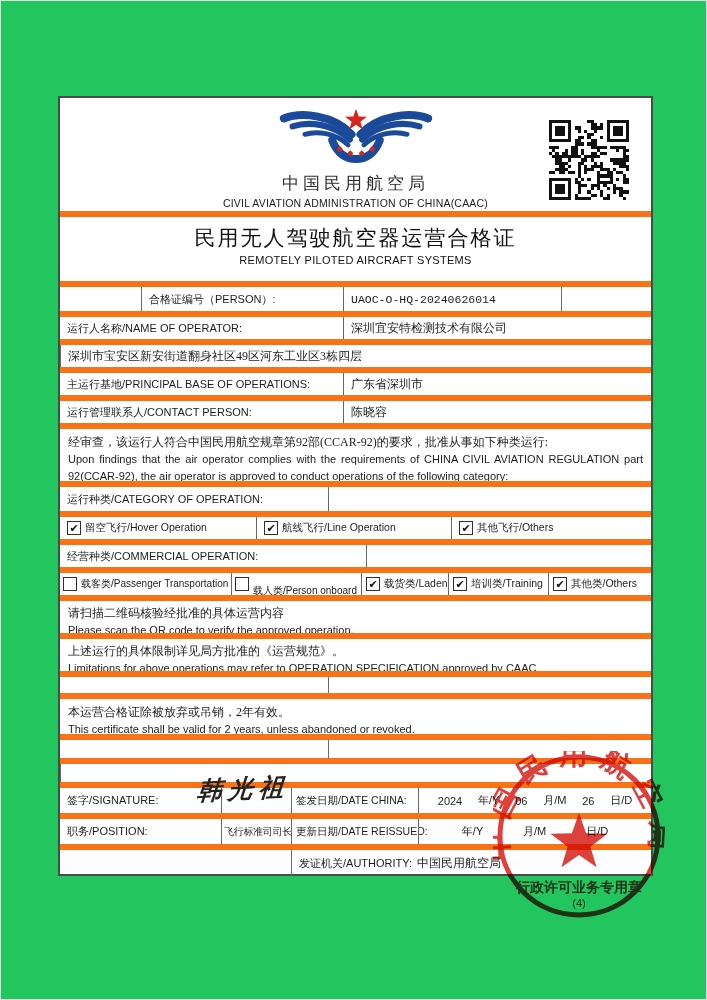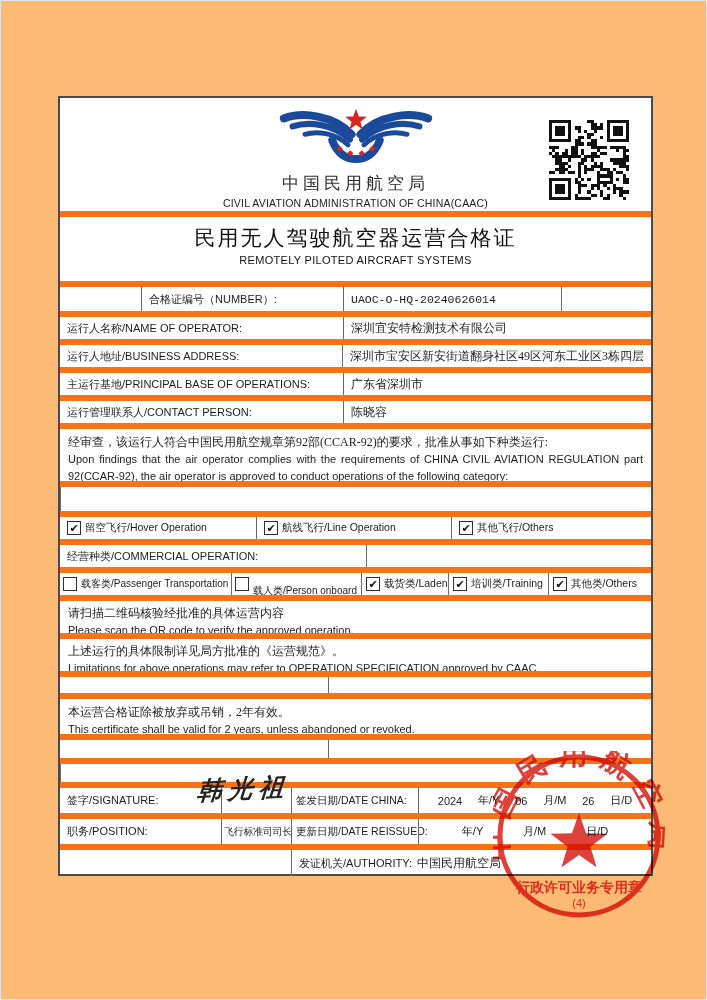--- a/index.html
+++ b/index.html
@@ -1,16 +1,16 @@
 <!DOCTYPE html>
 <html><head>
 <meta charset="utf-8">
 <style>
   html,body{margin:0;padding:0;background:#ffffff;}
-  .page{position:relative;width:707px;height:1000px;background:#fdba74;overflow:hidden;
+  .page{position:relative;width:707px;height:1000px;background:#22c55e;overflow:hidden;
         font-family:"Liberation Sans","DejaVu Sans",sans-serif;color:#1d1d1d;
         border:1px solid #e3e3e3;box-sizing:border-box;}
   .cert{position:absolute;left:57px;top:95px;width:595px;height:780px;
         border:2px solid #4a4a4a;box-sizing:border-box;display:flex;flex-direction:column;background:#fff;}
   .row{display:flex;box-sizing:border-box;border-top:6px solid #f97316;flex:0 0 auto;position:relative;}
   .row.first{border-top:none;}
   .cell{box-sizing:border-box;border-left:1px solid #6a6a6a;display:flex;align-items:center;
         padding:0 7px;overflow:visible;white-space:nowrap;}
   .cell.nb{border-left:none;}
   .cell.grow{flex:1;}
@@ -297,48 +297,48 @@
         </svg>
     </div>
 
     <div class="row title-row" style="height:70px;">
       <div class="title-cn">民用无人驾驶航空器运营合格证</div>
       <div class="title-en">REMOTELY PILOTED AIRCRAFT SYSTEMS</div>
     </div>
 
     <div class="row" style="height:30px;">
       <div class="cell nb" style="width:81px;"></div>
-      <div class="cell lbl" style="width:202px;">合格证编号（NUMBER）:</div>
+      <div class="cell lbl" style="width:202px;">合格证编号（PERSON）:</div>
       <div class="cell mono" style="width:218px;font-size:11.5px;">UAOC-O-HQ-20240626014</div>
       <div class="cell grow"></div>
     </div>
 
     <div class="row" style="height:28px;">
       <div class="cell nb lbl" style="width:283px;">运行人名称/NAME OF OPERATOR:</div>
       <div class="cell grow val serif">深圳宜安特检测技术有限公司</div>
     </div>
     <div class="row" style="height:28px;">
-      <div class="cell nb lbl" style="width:283px;">运行人地址/BUSINESS ADDRESS:</div>
       <div class="cell grow val serif">深圳市宝安区新安街道翻身社区49区河东工业区3栋四层</div>
     </div>
     <div class="row" style="height:28px;">
       <div class="cell nb lbl" style="width:283px;padding-right:2px;">主运行基地/PRINCIPAL BASE OF OPERATIONS:</div>
       <div class="cell grow val serif">广东省深圳市</div>
     </div>
     <div class="row" style="height:28px;">
       <div class="cell nb lbl" style="width:283px;">运行管理联系人/CONTACT PERSON:</div>
       <div class="cell grow val serif">陈晓容</div>
     </div>
 
     <div class="row para" style="height:58px;">
       <div class="cn serif">经审查，该运行人符合中国民用航空规章第92部(CCAR-92)的要求，批准从事如下种类运行:</div>
       <div class="en just">Upon findings that the air operator complies with the requirements of CHINA CIVIL AVIATION REGULATION part 92(CCAR-92), the air operator is approved to conduct operations of the following category:</div>
     </div>
 
     <div class="row" style="height:30px;">
+      <div class="cell nb lbl" style="width:268px;">运行种类/CATEGORY OF OPERATION:</div>
       <div class="cell grow"></div>
     </div>
     <div class="row" style="height:28px;">
       <div class="cell nb" style="width:196px;">
         <span class="cb checked"></span>
         <span class="cb-label">留空飞行/Hover Operation</span>
       </div>
       <div class="cell" style="width:195px;">
         <span class="cb checked"></span>
         <span class="cb-label">航线飞行/Line Operation</span>

